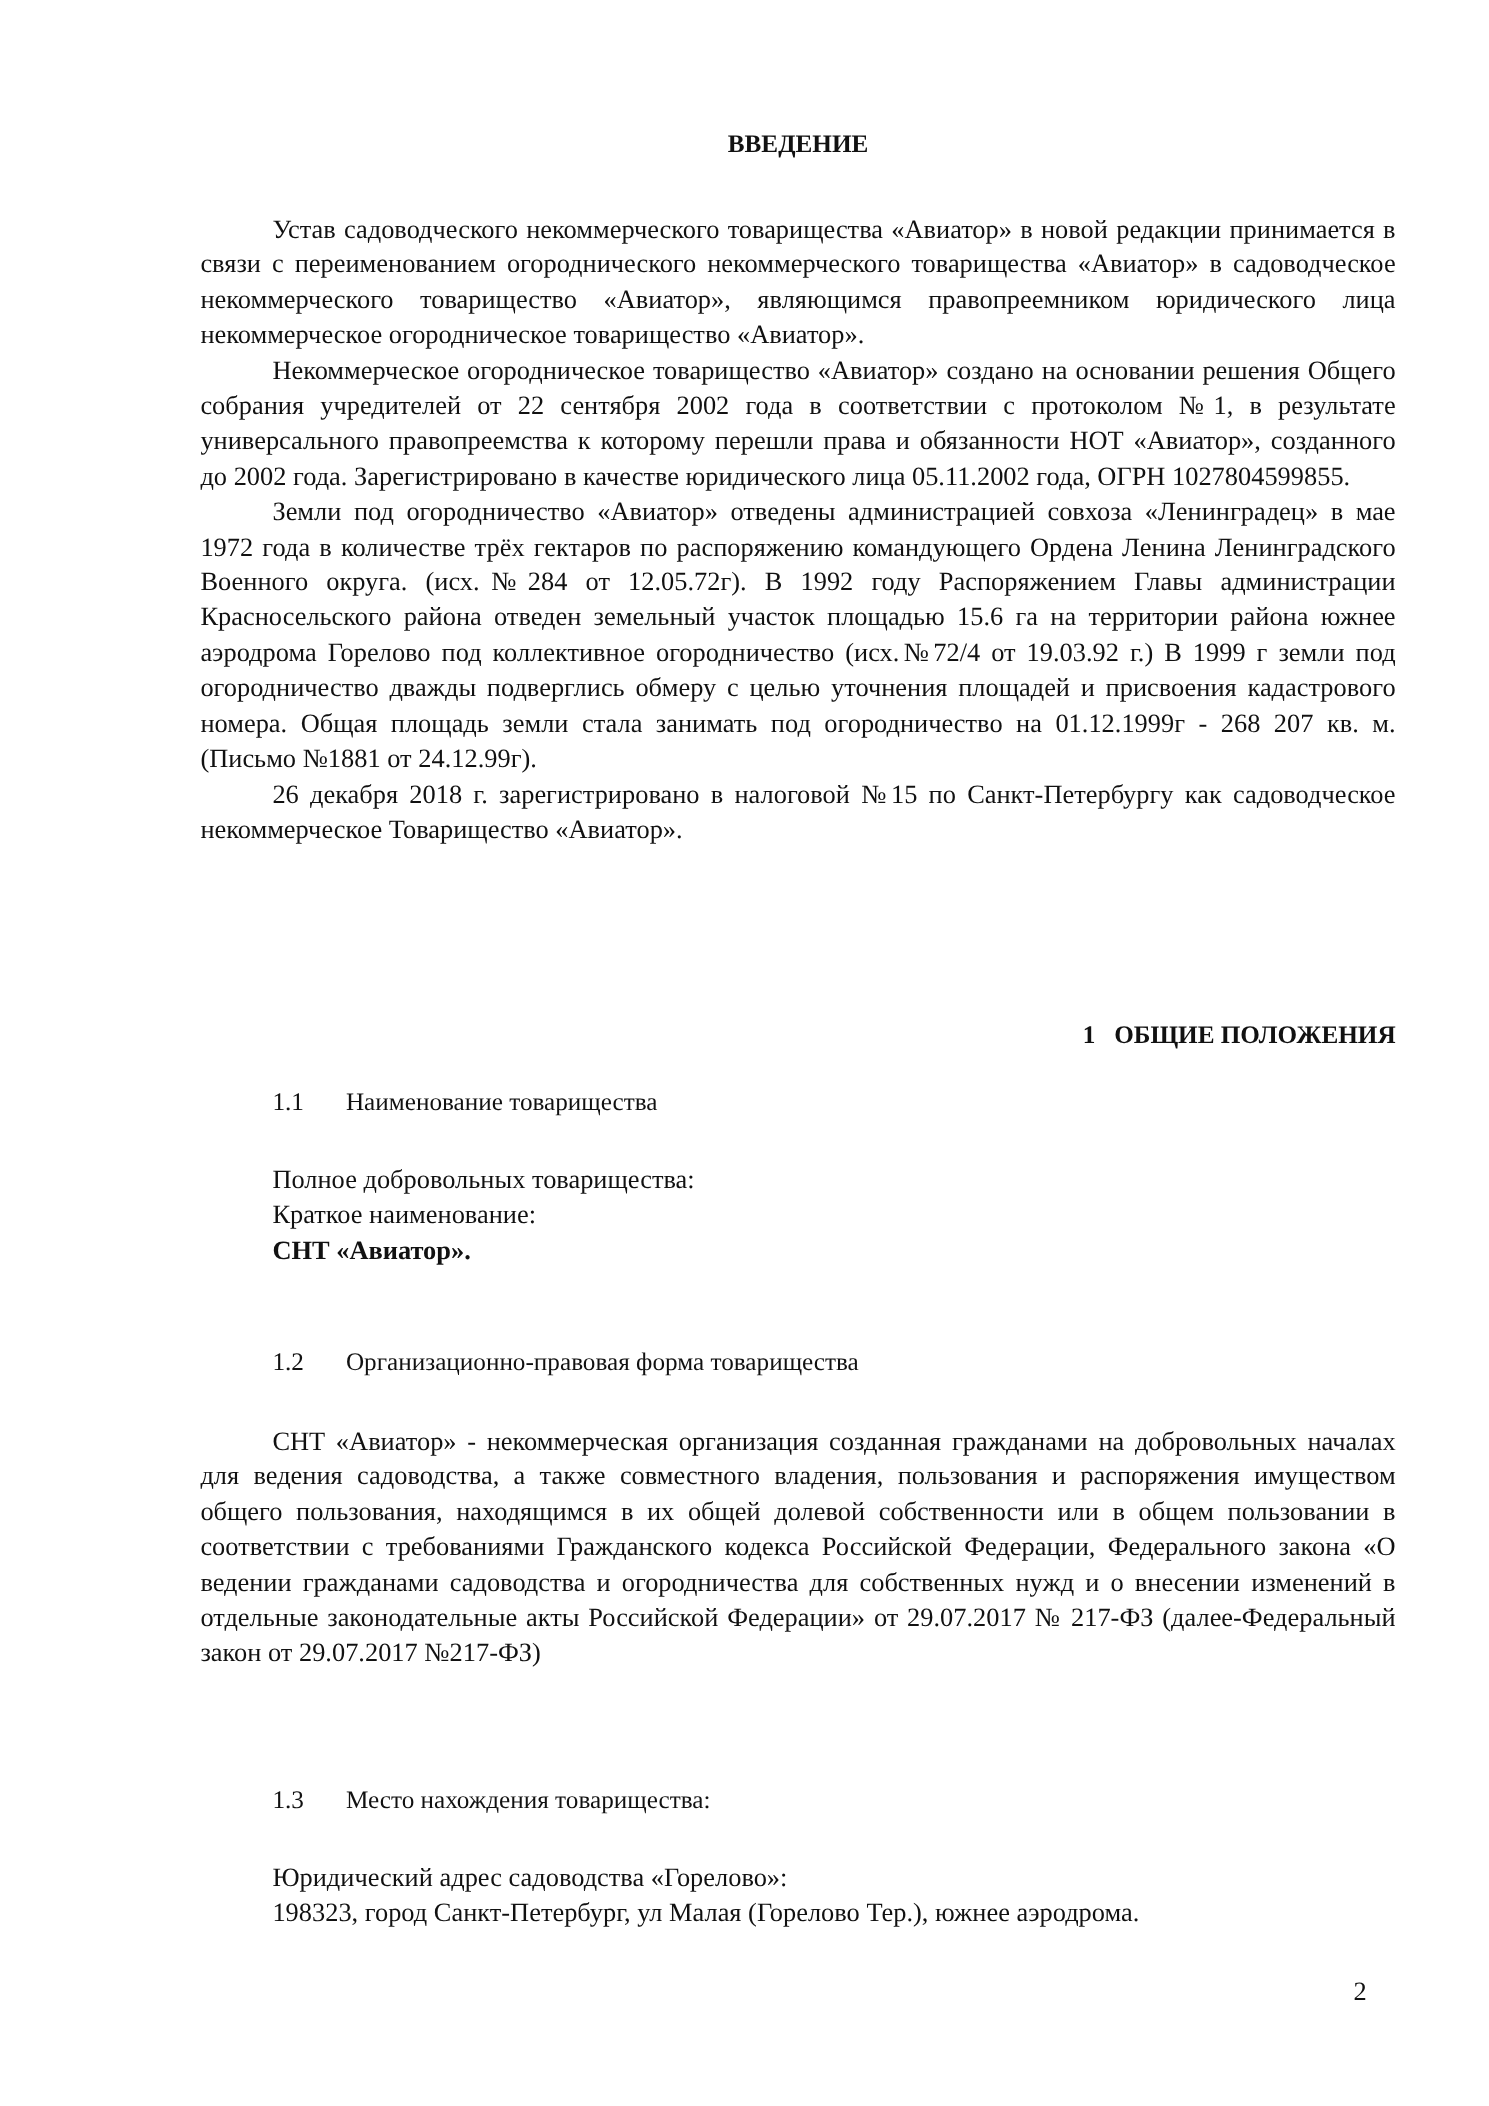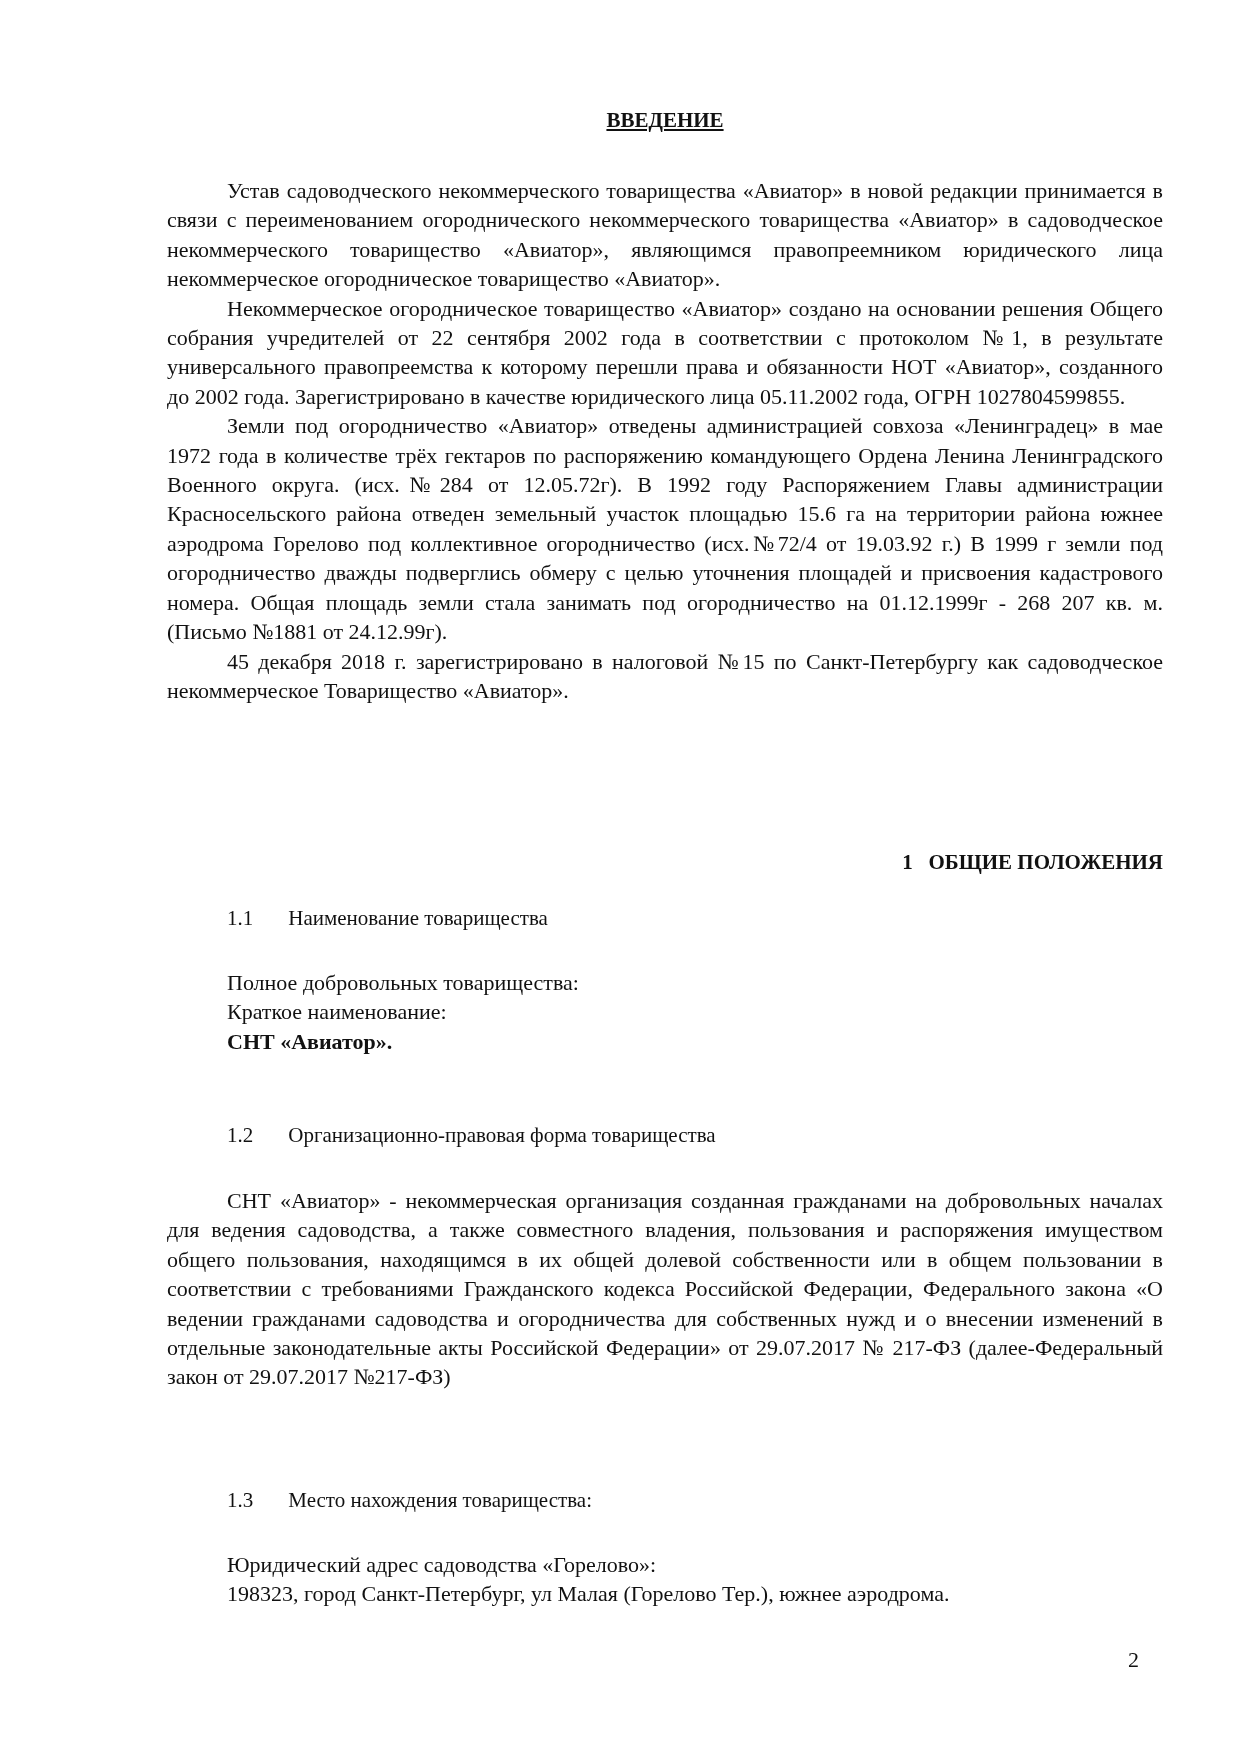--- a/index.html
+++ b/index.html
@@ -4,21 +4,21 @@
 <style>
   html, body { margin: 0; padding: 0; background: #ffffff; }
   body { width: 1241px; height: 1755px; position: relative; overflow: hidden; }
   .page {
     position: absolute; left: 167px; top: 0; width: 996px;
     font-family: "Liberation Serif", "DejaVu Serif", serif;
     font-size: 22px; line-height: 29.4px; color: #111;
   }
   .title {
     position: absolute; top: 106px; left: 0; width: 996px;
-    text-align: center; font-weight: bold; font-size: 21px; text-decoration: underline;
+    text-align: center; font-weight: bold; font-size: 21px;
   }
   .p { text-align: justify; text-indent: 60px; margin: 0; }
   .block { position: absolute; left: 0; width: 996px; }
   .sec-title { position: absolute; left: 0; width: 996px; text-align: right; font-weight: bold; font-size: 21px; }
   .sub { position: absolute; left: 60px; font-weight: normal; font-size: 21px; white-space: nowrap; }
   .sub .num { display: inline-block; width: 56px; }
   .line { margin: 0; white-space: nowrap; }
   .indent { padding-left: 60px; }
   .bold { font-weight: bold; }
   .pagenum { position: absolute; left: 1128px; top: 1647px; font-family: "Liberation Serif", "DejaVu Serif", serif; font-size: 22px; color: #111; }
@@ -26,21 +26,21 @@
 </head>
 <body>
 
 <div class="page">
   <div class="title">ВВЕДЕНИЕ</div>
 
   <div class="block" style="top:176px;">
     <p class="p">Устав садоводческого некоммерческого товарищества «Авиатор» в новой редакции принимается в связи с переименованием огороднического некоммерческого товарищества «Авиатор» в садоводческое некоммерческого товарищество «Авиатор», являющимся правопреемником юридического лица некоммерческое огородническое товарищество «Авиатор».</p>
     <p class="p">Некоммерческое огородническое товарищество «Авиатор» создано на основании решения Общего собрания учредителей от 22 сентября 2002 года в соответствии с протоколом №1, в результате универсального правопреемства к которому перешли права и обязанности НОТ «Авиатор», созданного до 2002 года. Зарегистрировано в качестве юридического лица 05.11.2002 года, ОГРН 1027804599855.</p>
     <p class="p">Земли под огородничество «Авиатор» отведены администрацией совхоза «Ленинградец» в мае 1972 года в количестве трёх гектаров по распоряжению командующего Ордена Ленина Ленинградского Военного округа. (исх.№284 от 12.05.72г).  В 1992 году Распоряжением Главы администрации Красносельского района отведен земельный участок площадью 15.6 га на территории района южнее аэродрома Горелово под коллективное огородничество (исх.№72/4 от 19.03.92 г.) В 1999 г земли под огородничество дважды подверглись обмеру с целью уточнения площадей и присвоения кадастрового номера. Общая площадь земли стала занимать под огородничество на 01.12.1999г - 268 207 кв. м. (Письмо №1881 от 24.12.99г).</p>
-    <p class="p">45 декабря 2018 г. зарегистрировано в налоговой №15 по Санкт-Петербургу как садоводческое некоммерческое Товарищество «Авиатор».</p>
+    <p class="p">26 декабря 2018 г. зарегистрировано в налоговой №15 по Санкт-Петербургу как садоводческое некоммерческое Товарищество «Авиатор».</p>
   </div>
 
   <div class="sec-title" style="top:848px;">
     <span>1</span>&nbsp;&nbsp;
     <span>ОБЩИЕ ПОЛОЖЕНИЯ</span>
   </div>
 
   <div class="sub" style="top:904px;">
     <span class="num">1.1</span>
     <span>Наименование товарищества</span>

